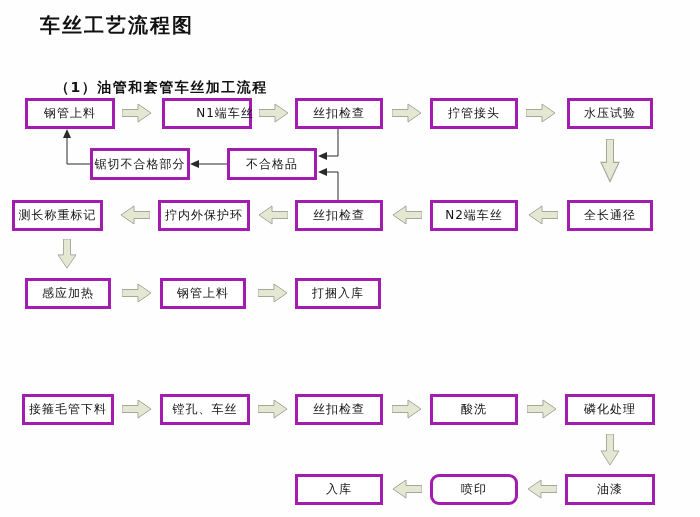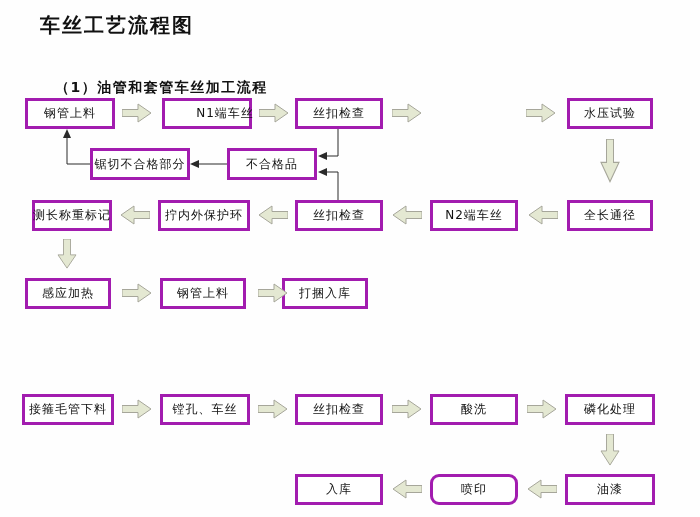--- a/index.html
+++ b/index.html
@@ -53,39 +53,40 @@
       </symbol>
     </defs>
   </svg>
 
   <div class="title">车丝工艺流程图</div>
   <div class="heading" id="heading-1">（1）油管和套管车丝加工流程</div>
 
   <div class="box" style="left:25px;top:98px;width:90px;">钢管上料</div>
   <div class="box" style="left:162px;top:98px;width:90px;padding-left:36px;">N1端车丝</div>
   <div class="box" style="left:295px;top:98px;width:88px;">丝扣检查</div>
+  <div class="box" style="left:430px;top:98px;width:88px;">拧管接头</div>
   <div class="box" style="left:567px;top:98px;width:86px;">水压试验</div>
 
   <svg class="ar" style="left:122px;top:103px" width="30" height="20">
       <use href="#arrow-right"></use>
     </svg>
   <svg class="ar" style="left:259px;top:103px" width="30" height="20">
       <use href="#arrow-right"></use>
     </svg>
   <svg class="ar" style="left:392px;top:103px" width="30" height="20">
       <use href="#arrow-right"></use>
     </svg>
   <svg class="ar" style="left:526px;top:103px" width="30" height="20">
       <use href="#arrow-right"></use>
     </svg>
 
   <div class="box tall" style="left:90px;top:148px;width:100px;">锯切不合格部分</div>
   <div class="box tall" style="left:227px;top:148px;width:90px;">不合格品</div>
 
-  <div class="box" style="left:32px;top:200px;width:80px;">测长称重标记</div>
+  <div class="box" style="left:12px;top:200px;width:91px;">测长称重标记</div>
   <div class="box" style="left:158px;top:200px;width:92px;">拧内外保护环</div>
   <div class="box" style="left:295px;top:200px;width:88px;">丝扣检查</div>
   <div class="box" style="left:430px;top:200px;width:88px;">N2端车丝</div>
   <div class="box" style="left:567px;top:200px;width:86px;">全长通径</div>
 
   <svg class="ar" style="left:120px;top:205px" width="30" height="20">
       <use href="#arrow-left"></use>
     </svg>
   <svg class="ar" style="left:258px;top:205px" width="30" height="20">
       <use href="#arrow-left"></use>
@@ -99,21 +100,21 @@
 
   <svg class="ar" style="left:600px;top:139px" width="20" height="44">
       <use href="#arrow-down"></use>
     </svg>
   <svg class="ar" style="left:57px;top:239px" width="20" height="30">
       <use href="#arrow-down"></use>
     </svg>
 
   <div class="box" style="left:25px;top:278px;width:86px;">感应加热</div>
   <div class="box" style="left:160px;top:278px;width:86px;">钢管上料</div>
-  <div class="box" style="left:282px;top:278px;width:86px;text-align:center;">打捆入库</div>
+  <div class="box" style="left:295px;top:278px;width:86px;text-align:center;">打捆入库</div>
 
   <svg class="ar" style="left:122px;top:283px" width="30" height="20">
       <use href="#arrow-right"></use>
     </svg>
   <svg class="ar" style="left:258px;top:283px" width="30" height="20">
       <use href="#arrow-right"></use>
     </svg>
 
   <div class="box" style="left:22px;top:394px;width:92px;">接箍毛管下料</div>
   <div class="box" style="left:160px;top:394px;width:90px;">镗孔、车丝</div>

